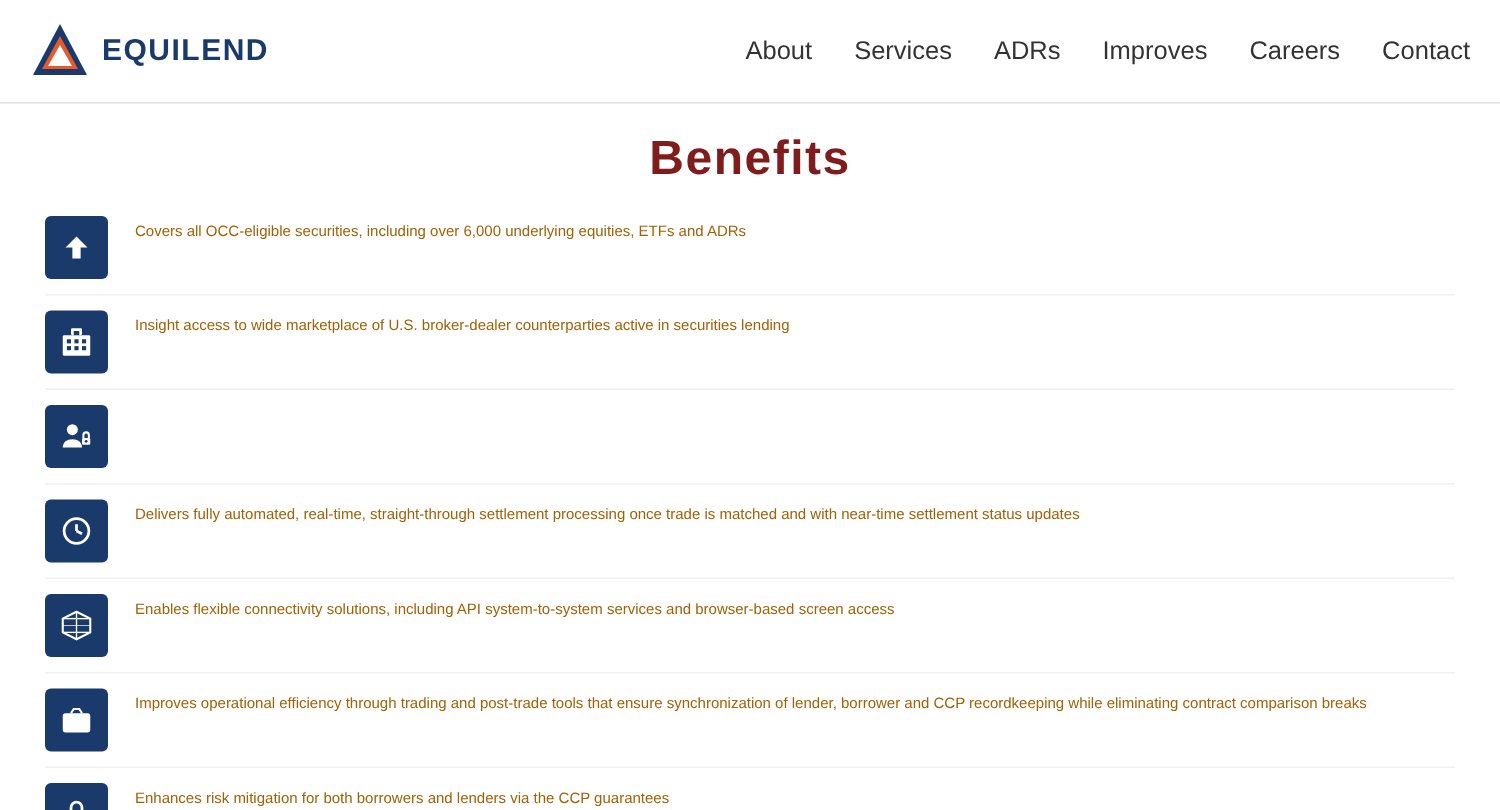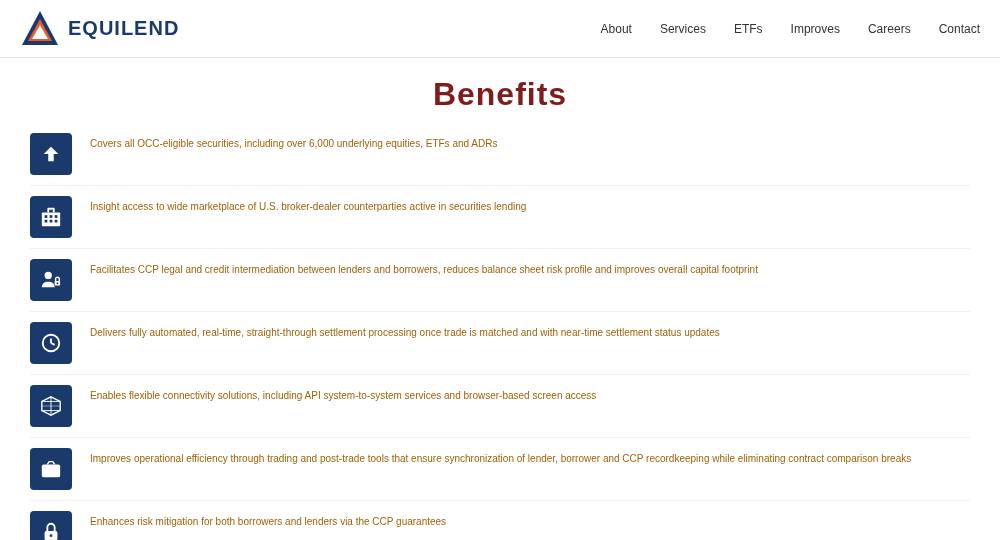--- a/index.html
+++ b/index.html
@@ -11,21 +11,21 @@
       overflow-x: hidden;
     }
 
     
     header {
       display: flex;
       align-items: center;
       justify-content: space-between;
       padding: 20px 20px;
       border-bottom: 1px solid #e0e0e0;
-      height: 58px;
+      height: 69px;
     }
     .logo-area {
       display: flex;
       align-items: center;
       gap: 8px;
     }
     .logo-triangle {
       width: 40px;
       height: 40px;
     }
@@ -36,21 +36,21 @@
       letter-spacing: 1px;
     }
     nav {
       display: flex;
       align-items: center;
       gap: 28px;
     }
     nav a {
       text-decoration: none;
       color: #333;
-      font-size: 12px;
+      font-size: 17px;
       font-weight: 500;
     }
 
     
     .page-title-section {
       text-align: center;
       padding: 18px 0 10px 0;
     }
     .page-title {
       font-size: 32px;
@@ -108,21 +108,21 @@
 
       <polygon points="20,10 32,32 8,32" fill="#e85a2a"></polygon>
 
       <polygon points="20,16 28,30 12,30" fill="#fff"></polygon>
     </svg>
     <span class="logo-text">EQUILEND</span>
   </div>
   <nav>
     <a href="#">About</a>
     <a href="#">Services</a>
-    <a href="#">ETFs</a>
+    <a href="#">ADRs</a>
     <a href="#">Improves</a>
     <a href="#">Careers</a>
     <a href="#">Contact</a>
   </nav>
 </header>
 
 <div class="page-title-section">
   <h1 class="page-title">Benefits</h1>
 </div>
 
@@ -157,21 +157,20 @@
   <div class="benefit-item">
     <div class="benefit-icon">
       <svg class="icon-svg" viewBox="0 0 24 24">
         <circle cx="9" cy="7" r="4"></circle>
         <path d="M2 20c0-4 3-6 7-6s7 2 7 6"></path>
         <rect x="16" y="13" width="6" height="5" rx="1"></rect>
         <path d="M17 13v-2a2 2 0 0 1 4 0v2" stroke="#fff" stroke-width="1.5" fill="none"></path>
         <circle cx="19" cy="15.5" r="1" fill="#1a3a6b"></circle>
       </svg>
     </div>
-    <div class="benefit-text">Facilitates CCP legal and credit intermediation between lenders and borrowers, reduces balance sheet risk profile and improves overall capital footprint</div>
   </div>
 
   <div class="benefit-item">
     <div class="benefit-icon">
       <svg class="icon-svg" viewBox="0 0 24 24">
         <circle cx="12" cy="12" r="9" stroke="#fff" stroke-width="2" fill="none"></circle>
         <line x1="12" y1="12" x2="12" y2="7" stroke="#fff" stroke-width="2"></line>
         <line x1="12" y1="12" x2="16" y2="14" stroke="#fff" stroke-width="2"></line>
       </svg>
     </div>

